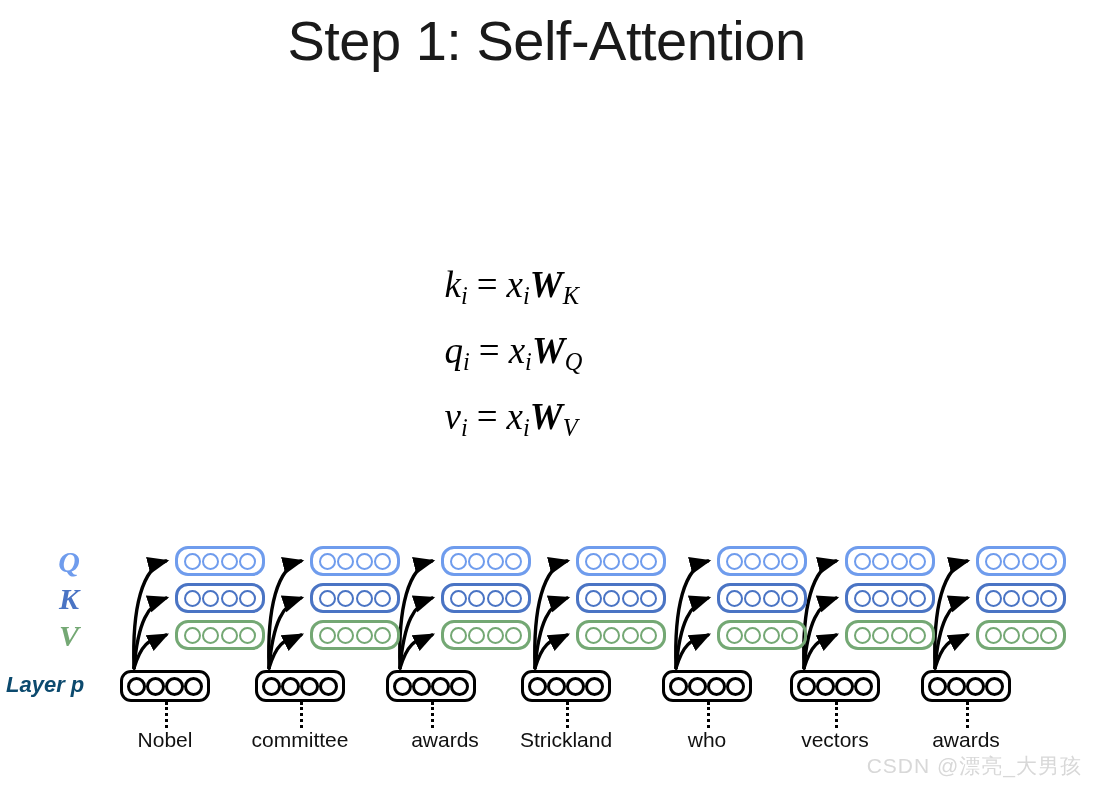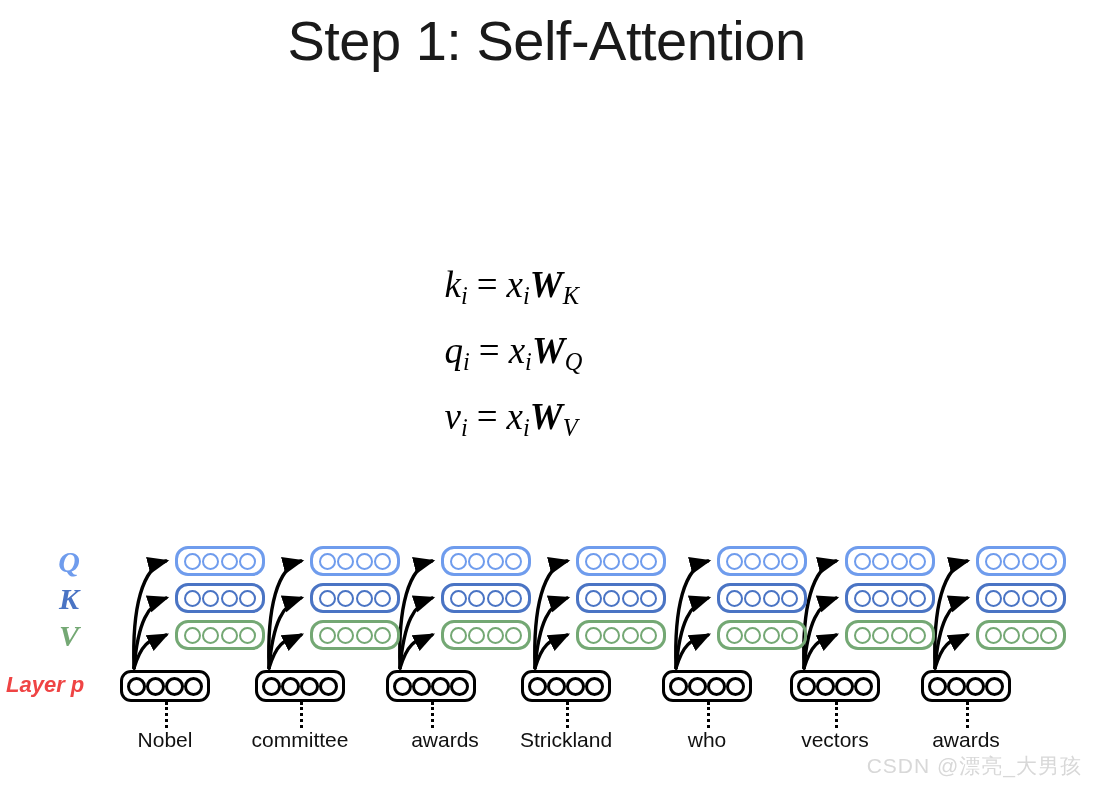--- a/index.html
+++ b/index.html
@@ -115,21 +115,21 @@
   .lbl-v { top: 89px;  color: #74a874; }
 
   .layer-label {
     position: absolute;
     left: 6px;
     top: 142px;
     font-family: "Liberation Sans", sans-serif;
     font-style: italic;
     font-weight: bold;
     font-size: 22px;
-    color: #ef4444;
+    color: #0c4a6e;
     white-space: nowrap;
   }
 
   
   .vecbox {
     position: absolute;
     width: 90px;
     height: 30px;
     border-radius: 13px;
     box-sizing: border-box;

